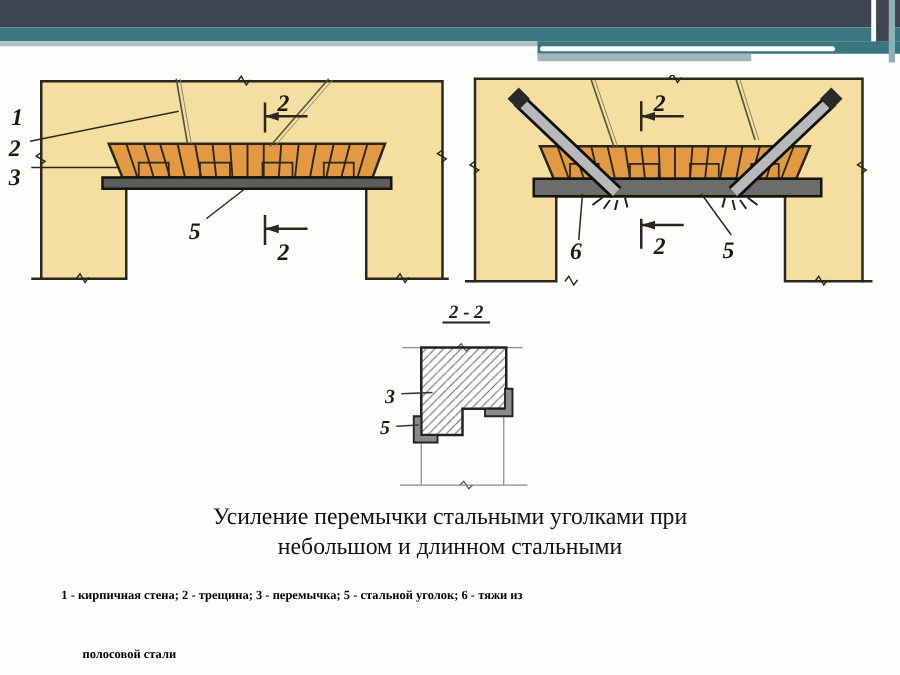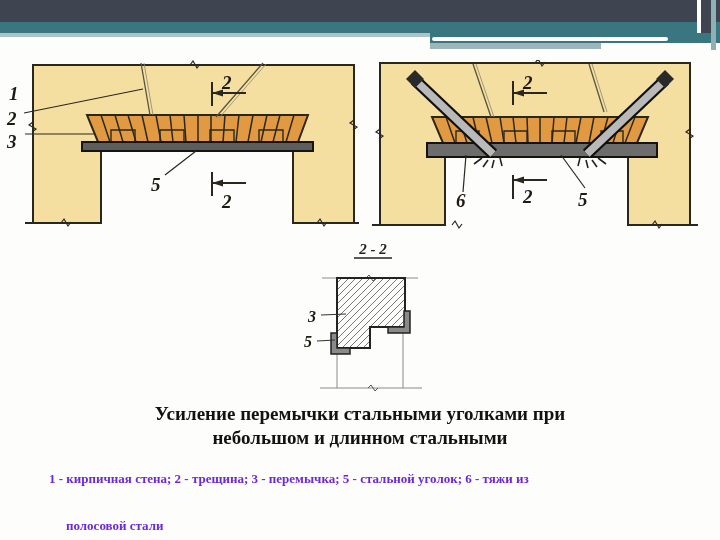--- a/index.html
+++ b/index.html
@@ -15,23 +15,23 @@
   .hdr-light{left:0;top:33px;width:720px;height:4px;background:#aec3c8;}
   .hdr-patch{left:430px;top:33px;width:290px;height:10px;background:#3a767f;}
   .hdr-whiteline{left:432px;top:37px;width:236px;height:4px;background:#ffffff;border-radius:2px;}
   .hdr-graybar{left:430px;top:43px;width:171px;height:6px;background:#9eb6ba;}
   
   text.fig-num{font-family:"Liberation Serif",serif;font-style:italic;font-weight:bold;
                font-size:19px;fill:#1c1a12;}
   text.sec-title{font-family:"Liberation Serif",serif;font-style:italic;font-weight:bold;
                font-size:15px;fill:#222;}
   
-  .main-title{left:0;top:402px;width:720px;text-align:center;font-weight:bold;
+  .main-title{left:0;top:402px;width:720px;text-align:center;font-weight:normal;
               font-size:19px;line-height:24px;color:#121212;}
-  .caption{font-weight:bold;font-size:13px;color:#6d28d9;white-space:nowrap;}
+  .caption{font-weight:bold;font-size:10px;color:#000000;white-space:nowrap;}
   .cap1{left:49px;top:471px;}
   .cap2{left:66px;top:518px;}
 </style>
 </head>
 <body>
 
 <div class="slide">
 
   <div class="abs hdr-dark"></div>
   <div class="abs hdr-teal"></div>

